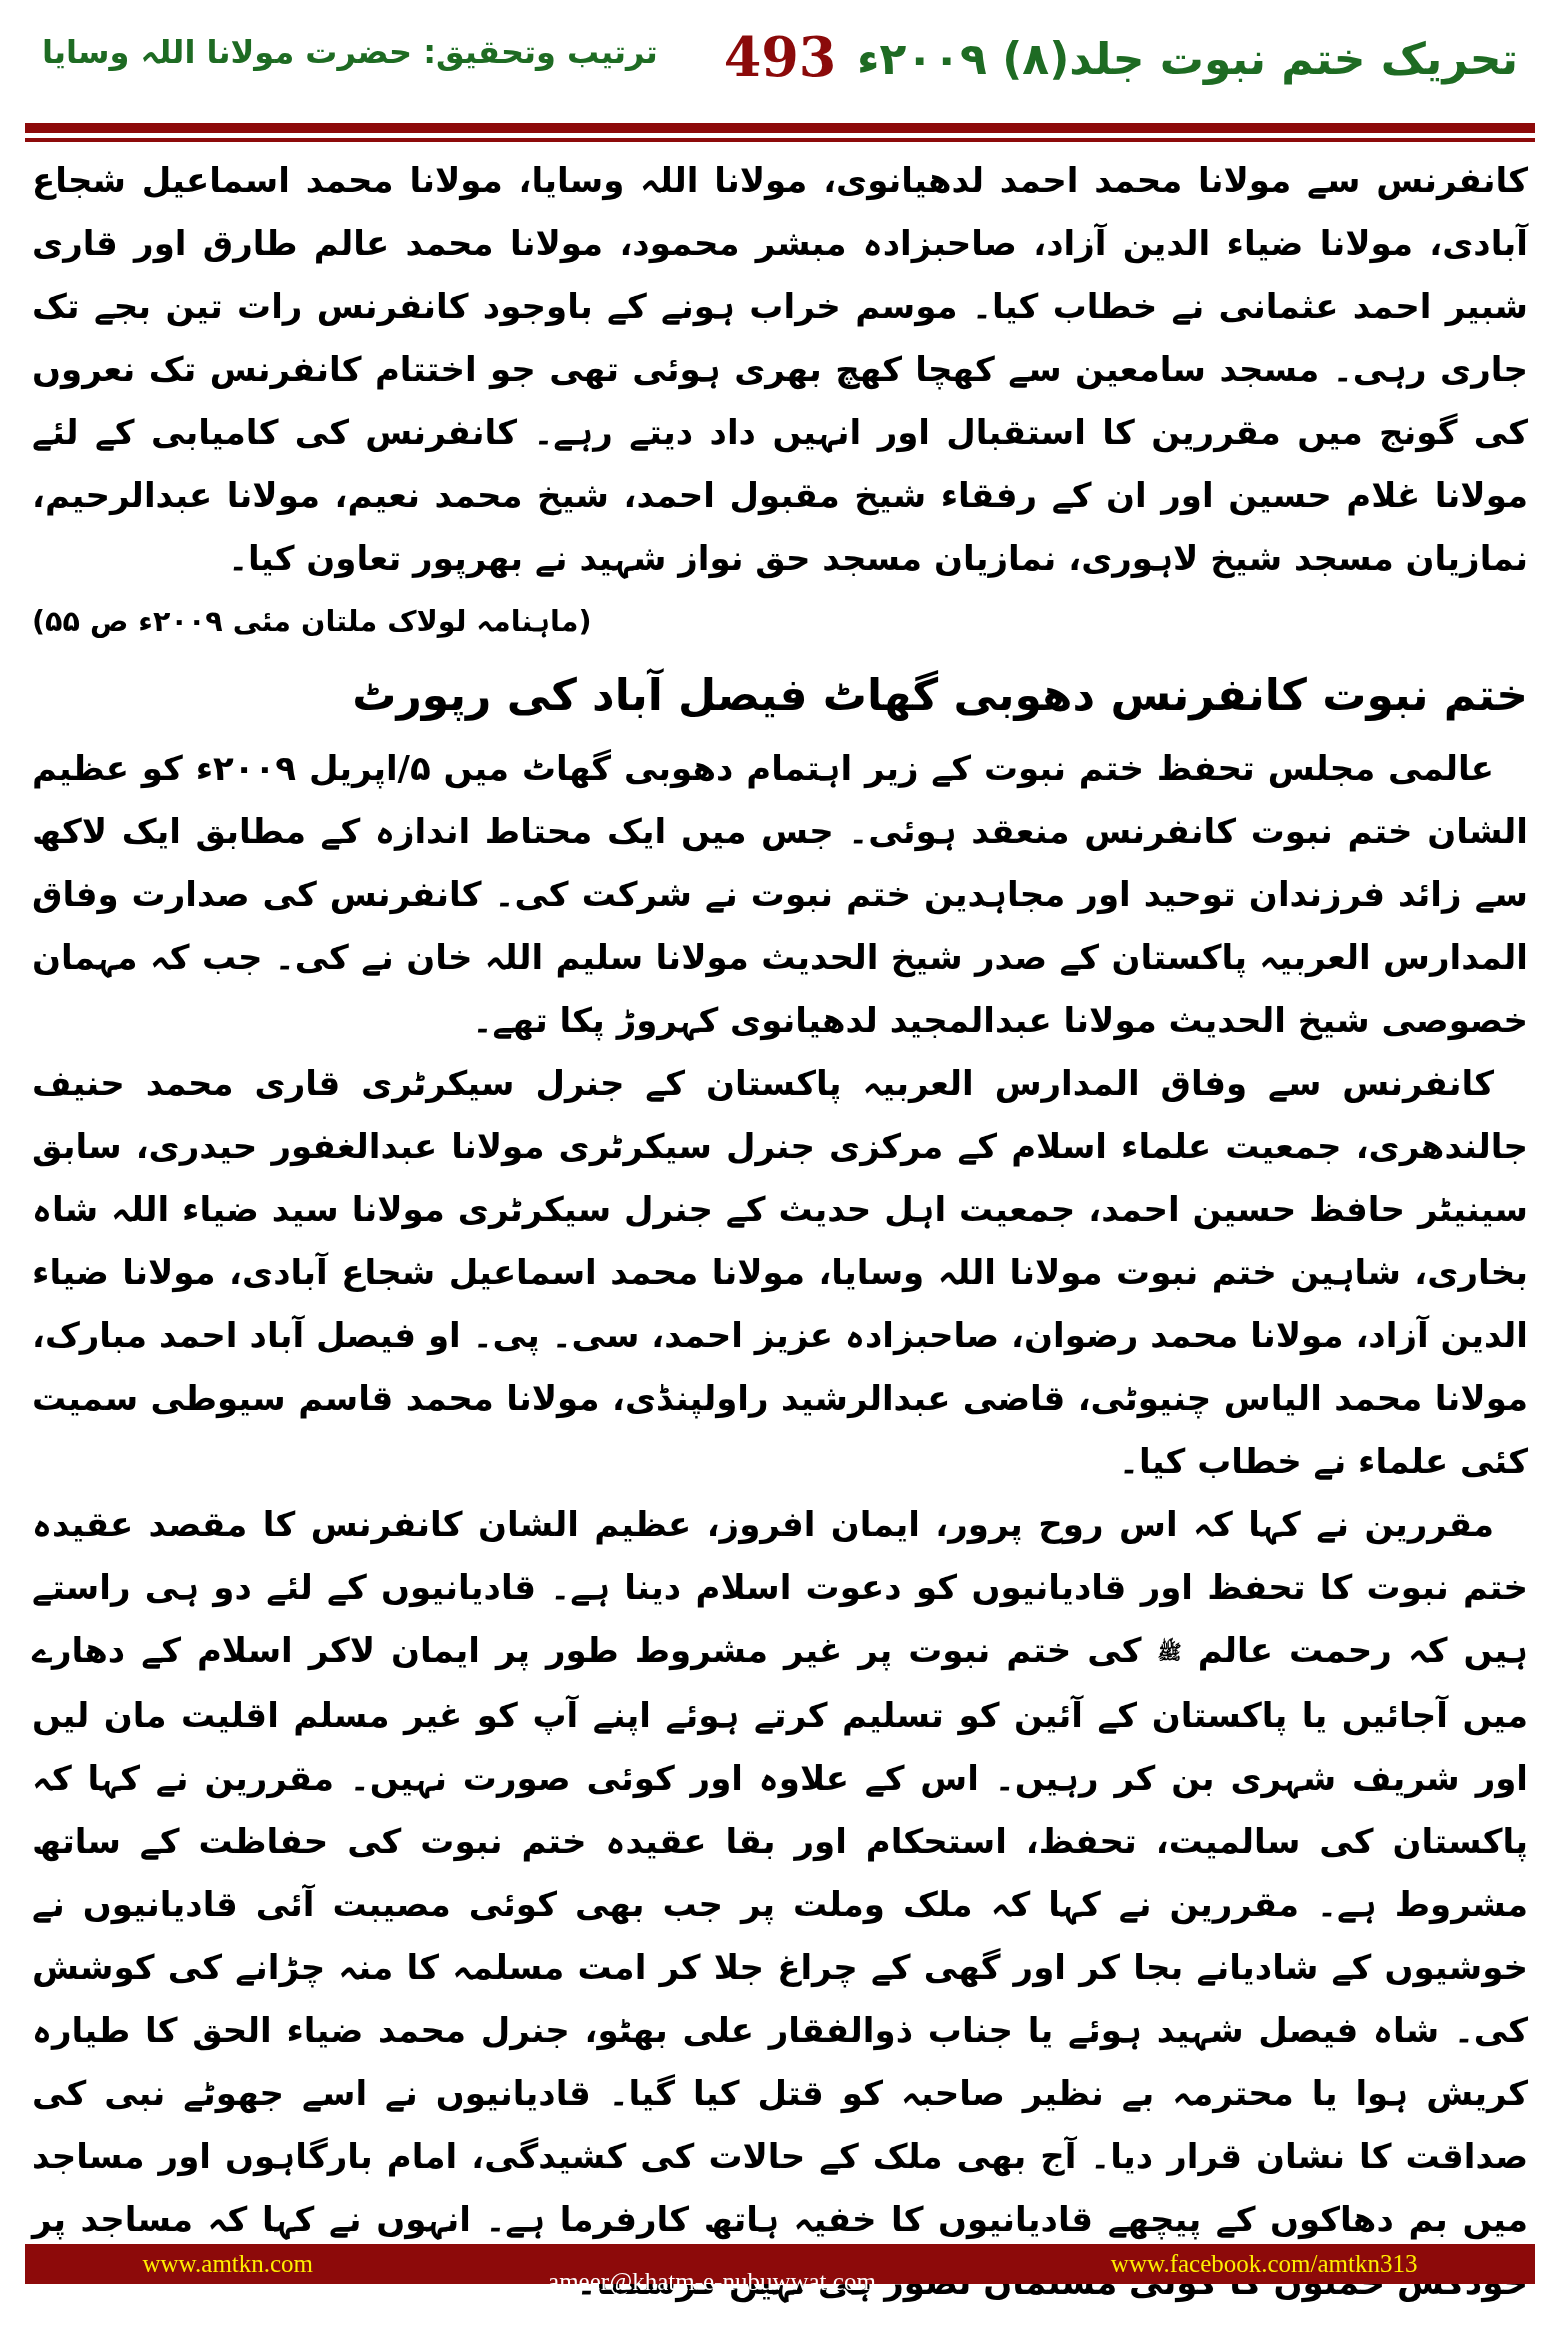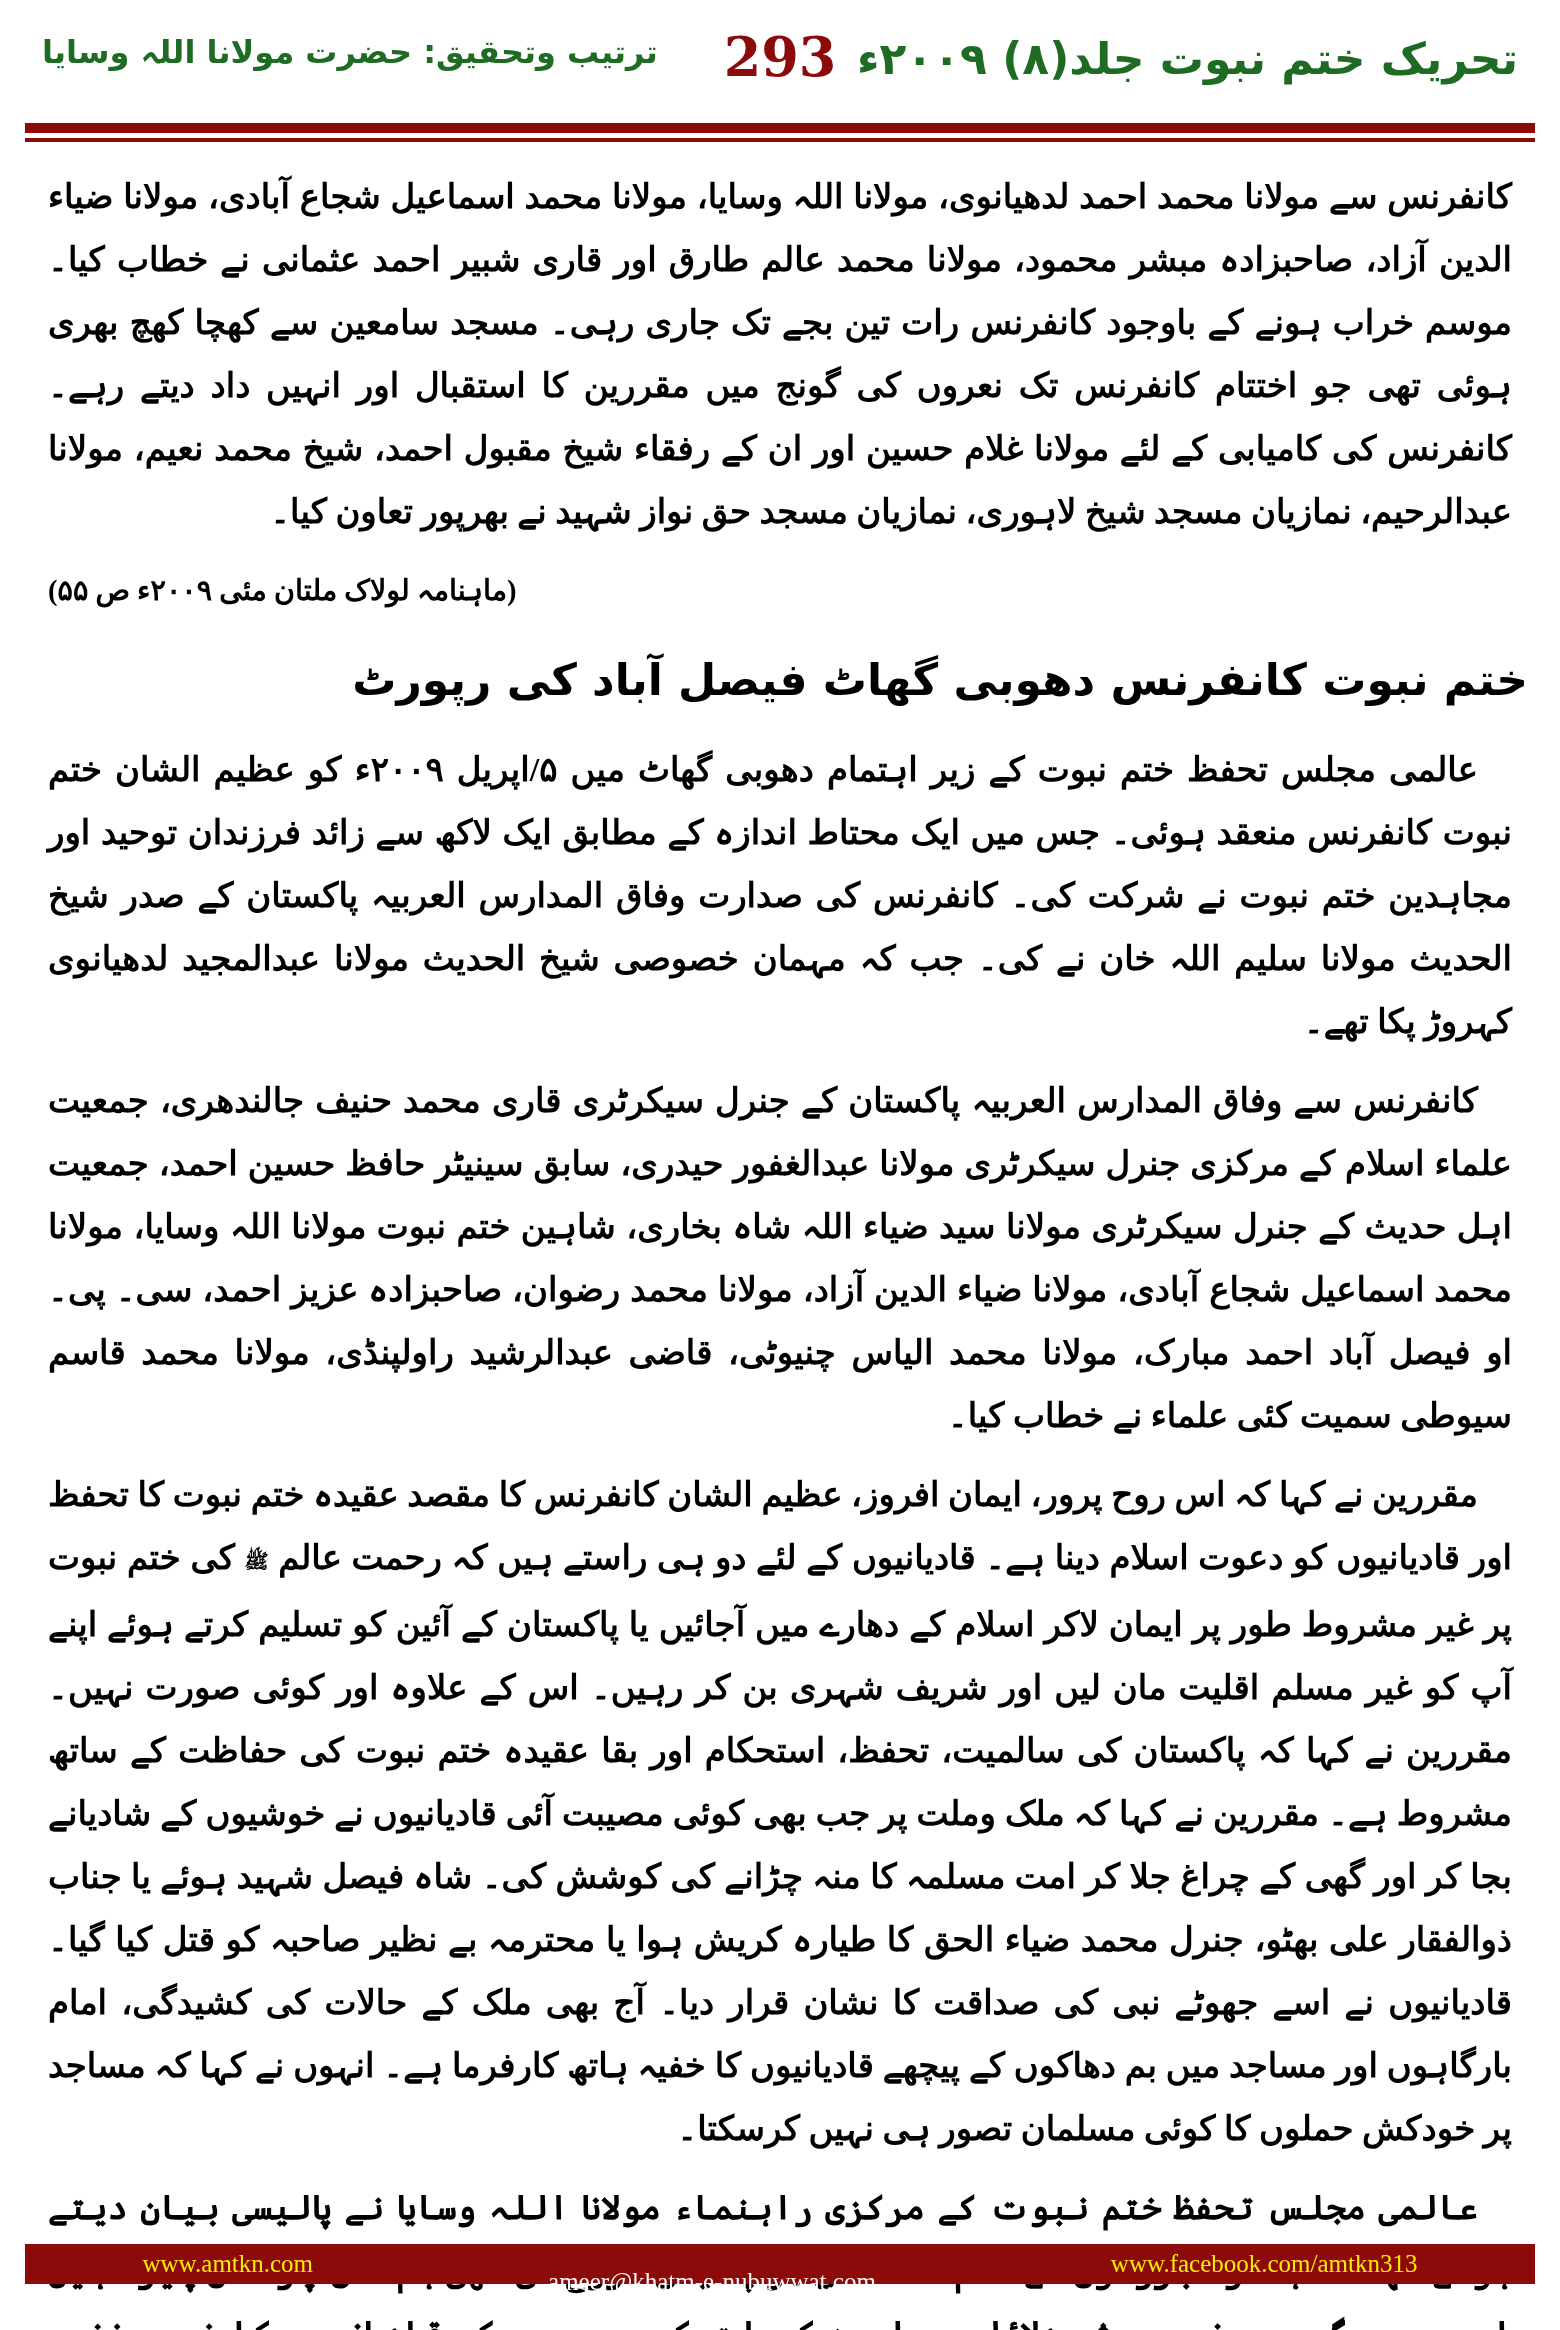--- a/index.html
+++ b/index.html
@@ -9,36 +9,36 @@
     .hdr-right { position: absolute; right: 17px; top: 8.4px; color: #1e6b23; font-size: 44px;
       font-weight: bold; direction: rtl; }
     .hdr-left { position: absolute; left: 17px; top: 8.4px; color: #1e6b23; font-size: 32px;
       font-weight: bold; direction: rtl; text-align: right; }
     .hdr-page { position: absolute; left: 50%; transform: translateX(-50%); top: 0px;
       color: #8b0a0a; font-size: 54px; font-weight: bold; font-family: "DejaVu Serif", serif; }
     .rule-thick { position: absolute; left: 25px; right: 25px; top: 123px; height: 10px; background: #8d0a0a; }
     .rule-thin { position: absolute; left: 25px; right: 25px; top: 138px; height: 4.2px; background: #8d0a0a; }
     .content { position: absolute; left: 32px; right: 32px; top: 149px; direction: rtl; text-align: justify;
       font-family: "DejaVu Sans", sans-serif; font-size: 34px; line-height: 63px; font-weight: bold; }
-    .content p { margin: 16px; font-family: Liberation Serif, serif; }
+    .content p { margin: 0; }
     .content p.indent { text-indent: 34px; }
     .citation { direction: rtl; text-align: left; font-size: 28.6px; margin-top: -63px; line-height: 63px; }
     .section-title { font-size: 44px; line-height: 84px; text-align: right; padding-right: 0; margin: 0; font-weight: bold; }
     .sym { font-size: 20px; vertical-align: middle; }
     .footer { position: absolute; left: 25px; right: 25px; top: 2244px; height: 40px; background: #8d0a0a;
       display: flex; align-items: center; justify-content: space-around; font-family: "Liberation Serif", serif; font-size: 25px; }
     .f-yellow { color: #ffee00; }
     .f-white { color: #ffffff; margin-top: 36px; }
   </style>
 </head>
 <body>
 
 <div class="header">
   <div class="hdr-right">تحریک ختم نبوت جلد(۸) ۲۰۰۹ء</div>
-  <div class="hdr-page">293</div>
+  <div class="hdr-page">493</div>
   <div class="hdr-left">ترتیب وتحقیق: حضرت مولانا اللہ وسایا</div>
 </div>
 <div class="rule-thick"></div>
 <div class="rule-thin"></div>
 
 <div class="content">
   <p>کانفرنس سے مولانا محمد احمد لدھیانوی، مولانا اللہ وسایا، مولانا محمد اسماعیل شجاع آبادی، مولانا ضیاء الدین آزاد، صاحبزادہ مبشر محمود، مولانا محمد عالم طارق اور قاری شبیر احمد عثمانی نے خطاب کیا۔ موسم خراب ہونے کے باوجود کانفرنس رات تین بجے تک جاری رہی۔ مسجد سامعین سے کھچا کھچ بھری ہوئی تھی جو اختتام کانفرنس تک نعروں کی گونج میں مقررین کا استقبال اور انہیں داد دیتے رہے۔ کانفرنس کی کامیابی کے لئے مولانا غلام حسین اور ان کے رفقاء شیخ مقبول احمد، شیخ محمد نعیم، مولانا عبدالرحیم، نمازیان مسجد شیخ لاہوری، نمازیان مسجد حق نواز شہید نے بھرپور تعاون کیا۔</p>
   <p class="citation">(ماہنامہ لولاک ملتان مئی ۲۰۰۹ء ص ۵۵)</p>
   <h2 class="section-title">ختم نبوت کانفرنس دھوبی گھاٹ فیصل آباد کی رپورٹ</h2>
   <p class="indent">عالمی مجلس تحفظ ختم نبوت کے زیر اہتمام دھوبی گھاٹ میں ۵/اپریل ۲۰۰۹ء کو عظیم الشان ختم نبوت کانفرنس منعقد ہوئی۔ جس میں ایک محتاط اندازہ کے مطابق ایک لاکھ سے زائد فرزندان توحید اور مجاہدین ختم نبوت نے شرکت کی۔ کانفرنس کی صدارت وفاق المدارس العربیہ پاکستان کے صدر شیخ الحدیث مولانا سلیم اللہ خان نے کی۔ جب کہ مہمان خصوصی شیخ الحدیث مولانا عبدالمجید لدھیانوی کہروڑ پکا تھے۔</p>

